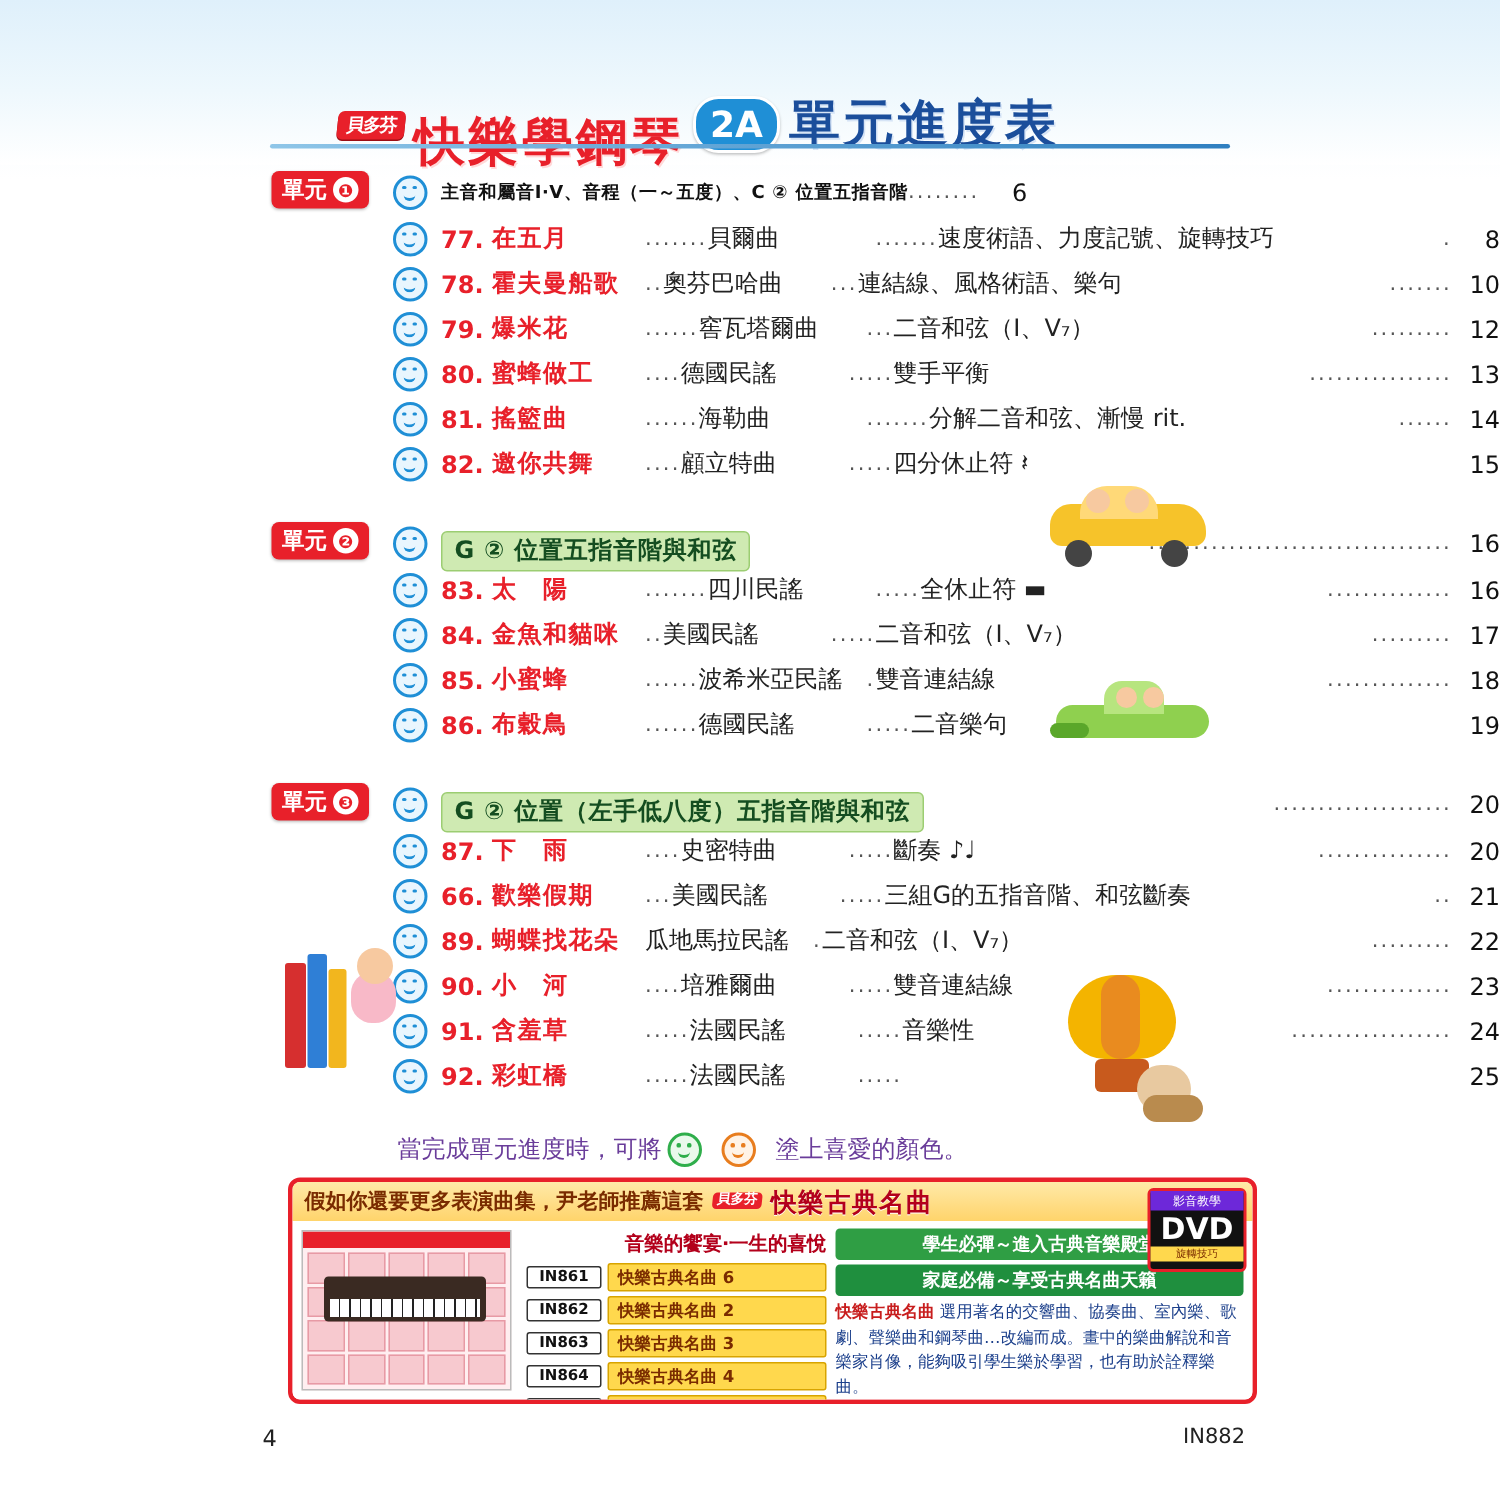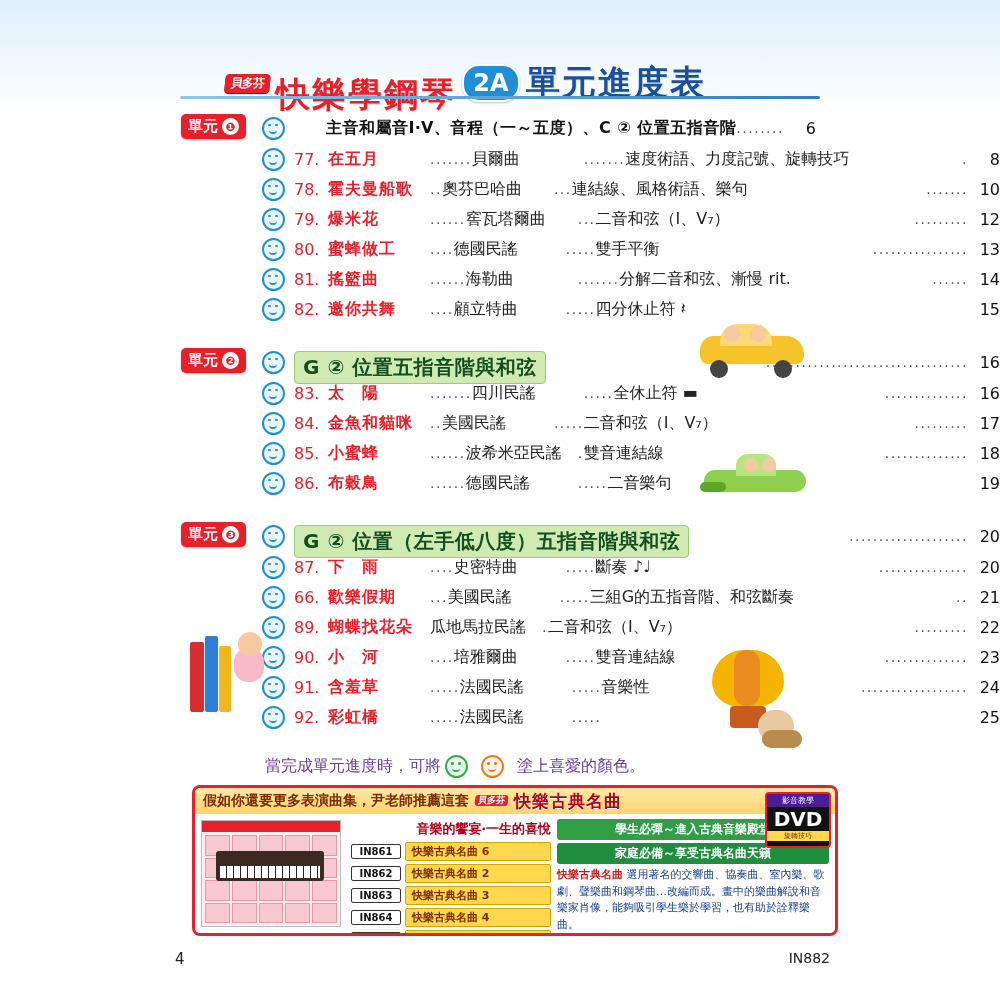--- a/index.html
+++ b/index.html
@@ -80,39 +80,39 @@
     margin-right:9px;flex:none;position:relative;
   }
   .smiley::before{
     content:"";position:absolute;left:4px;top:5px;width:2.5px;height:2.5px;
     border-radius:50%;background:#1f8fd6;box-shadow:7px 0 0 #1f8fd6;
   }
   .smiley::after{
     content:"";position:absolute;left:4.5px;top:9px;width:8px;height:4px;
     border-bottom:2px solid #1f8fd6;border-radius:0 0 8px 8px;
   }
-  .num{color:#e8202a;font-weight:normal;width:34px;flex:none;}
+  .num{color:#e8202a;font-weight:bold;width:34px;flex:none;}
   .songbox{
     color:#e8202a;font-weight:bold;width:102px;flex:none;
     letter-spacing:1px;
   }
   .dots{
     flex:none;color:#555;letter-spacing:1.5px;font-size:14px;overflow:hidden;
   }
   .composer{color:#222;width:112px;flex:none;}
   .desc{color:#222;flex:none;}
   .tail{flex:1;color:#555;letter-spacing:1.5px;font-size:14px;overflow:hidden;text-align:right;}
   .page-no{color:#111;width:30px;flex:none;text-align:right;padding-left:2px;}
   
   .greenband{
     display:inline-block;background:#cfeab2;border:1px solid #9ccd72;
     border-radius:4px;padding:2px 8px;color:#144d20;font-weight:bold;
-    font-size:20px;letter-spacing:.5px;margin-top:10px;
-  }
-  .blackhead{color:#111;font-weight:bold;font-size:16px;letter-spacing:.5px;margin-left:32px;}
+    font-size:16px;letter-spacing:.5px;margin-top:10px;
+  }
+  .blackhead{color:#111;font-weight:bold;font-size:12px;letter-spacing:.5px;}
   
   .deco{position:absolute;pointer-events:none;}
   
   .finish-note{
     position:absolute;left:265px;top:755px;font-size:16px;color:#6a3d9a;
     display:flex;align-items:center;gap:4px;
   }
   .finish-note .s1{border-color:#2fae4b;background:#eaf9ec;}
   .finish-note .s1::before{background:#2fae4b;box-shadow:7px 0 0 #2fae4b;}
   .finish-note .s1::after{border-bottom-color:#2fae4b;}
@@ -177,21 +177,21 @@
     white-space:nowrap;
   }
   .ad-green.b2{background:#1f8f3e;}
   .ad-para{font-size:11px;color:#1b3f8b;line-height:1.5;}
   .ad-para .hl{color:#c81e1e;font-weight:bold;}
   .dvd{
     position:absolute;right:4px;top:-22px;width:62px;height:52px;
     background:#111;border:2px solid #e8202a;border-radius:4px;
     color:#fff;text-align:center;
   }
-  .dvd .cap{background:#4c1d95;font-size:8px;padding:1px 0;}
+  .dvd .cap{background:#6d28d9;font-size:8px;padding:1px 0;}
   .dvd .big{font-size:20px;font-weight:bold;line-height:1.2;}
   .dvd .sm{font-size:7px;background:#ffd84d;color:#7a2b00;}
   
   .pg-num{position:absolute;left:175px;top:950px;font-size:15px;color:#222;}
   .pg-code{position:absolute;right:170px;top:950px;font-size:14px;color:#222;}
   .blob{border-radius:50%;position:absolute;}
 </style>
 </head>
 <body>
 

